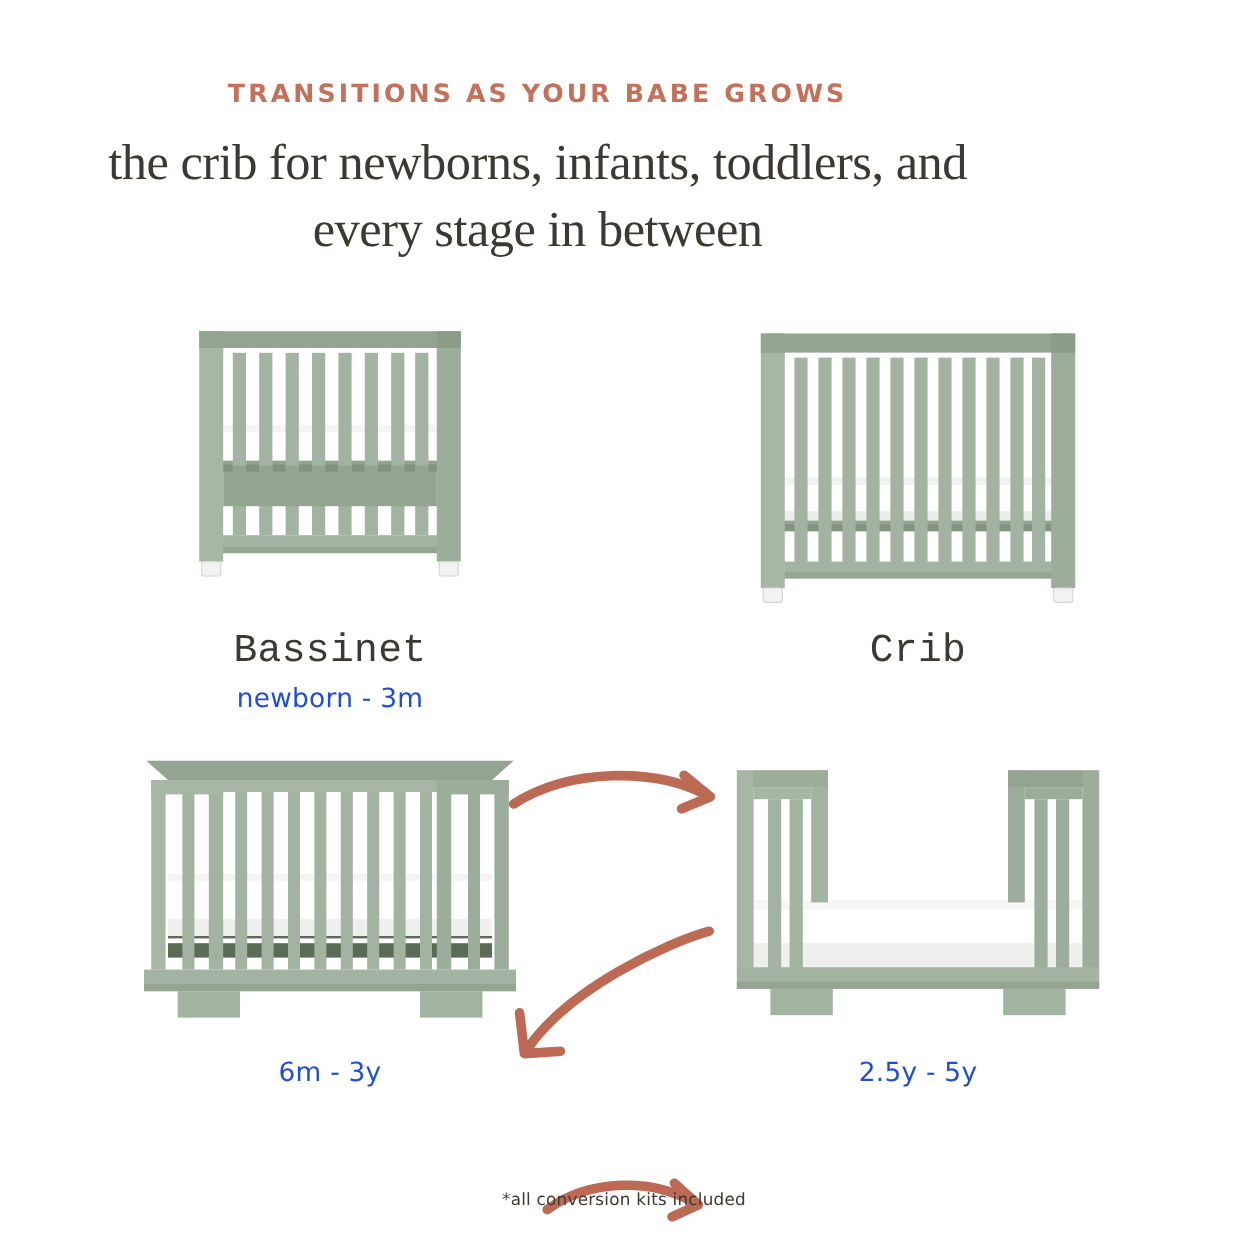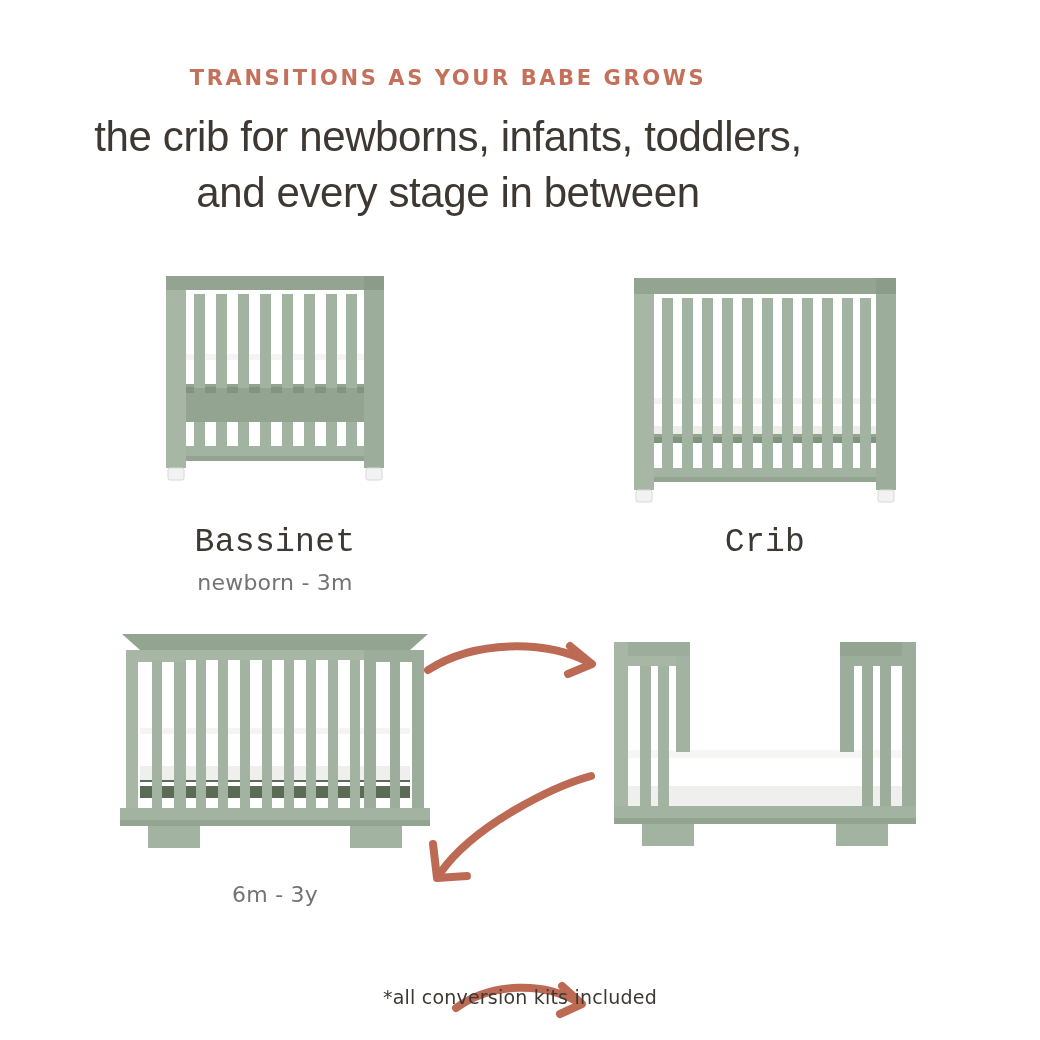--- a/index.html
+++ b/index.html
@@ -33,21 +33,21 @@
     font-size: 21px;
     font-weight: 700;
     letter-spacing: 2.6px;
     color: #C4705A;
     text-transform: uppercase;
     line-height: 1.2;
   }
 
   .headline {
     margin-top: 18px;
-    font-family: Liberation Sans, sans-serif;
+    font-family: Liberation Serif, serif;
     font-size: 42px;
     font-weight: 400;
     color: #3E3833;
     line-height: 1.32;
     letter-spacing: -0.4px;
     padding: 0 70px;
   }
 
   
   .grid {
@@ -82,42 +82,42 @@
     color: #3E3833;
     letter-spacing: 0.3px;
     line-height: 1.15;
     margin-top: 8px;
   }
 
   .prod-age {
     font-family: "DejaVu Sans", sans-serif;
     font-size: 22px;
     font-weight: 400;
-    color: #737373;
+    color: #1d4ed8;
     letter-spacing: 0.2px;
     margin-top: 8px;
   }
 
   
   .arrow {
     position: absolute;
   }
   .arrow-1 { left: 420px; top: 374px; }
   .arrow-2 { left: 415px; top: 486px; }
   .arrow-3 { left: 448px; top: 716px; }
 
   
   .footnote {
     position: absolute;
     bottom: 32px;
     left: 0;
     width: 1040px;
     text-align: center;
     font-family: "DejaVu Sans", sans-serif;
-    font-size: 19px;
+    font-size: 14px;
     color: #3E3833;
     letter-spacing: 0.2px;
   }
 </style>
 </head>
 <body>
 
 <div id="infographic">
 
   <div class="header">
@@ -310,20 +310,21 @@
 
           <rect x="24" y="190" width="302" height="18" fill="#A3B3A1"></rect>
           <rect x="24" y="202" width="302" height="6" fill="#93A491"></rect>
 
           <g fill="#A3B3A1">
             <rect x="52" y="208" width="52" height="22"></rect>
             <rect x="246" y="208" width="52" height="22"></rect>
           </g>
         </svg>
       </div>
+      <div class="prod-age">2.5y - 5y</div>
     </div>
 
     <div class="arrow arrow-1">
       <svg width="190" height="60" viewBox="0 0 190 60">
         <path d="M8 38 C 55 8, 125 8, 168 30" stroke="#BD6A55" stroke-width="8" fill="none" stroke-linecap="round"></path>
         <path d="M150 14 L172 32 L148 42" stroke="#BD6A55" stroke-width="8" fill="none" stroke-linecap="round" stroke-linejoin="round"></path>
       </svg>
     </div>
 
     <div class="arrow arrow-2">

